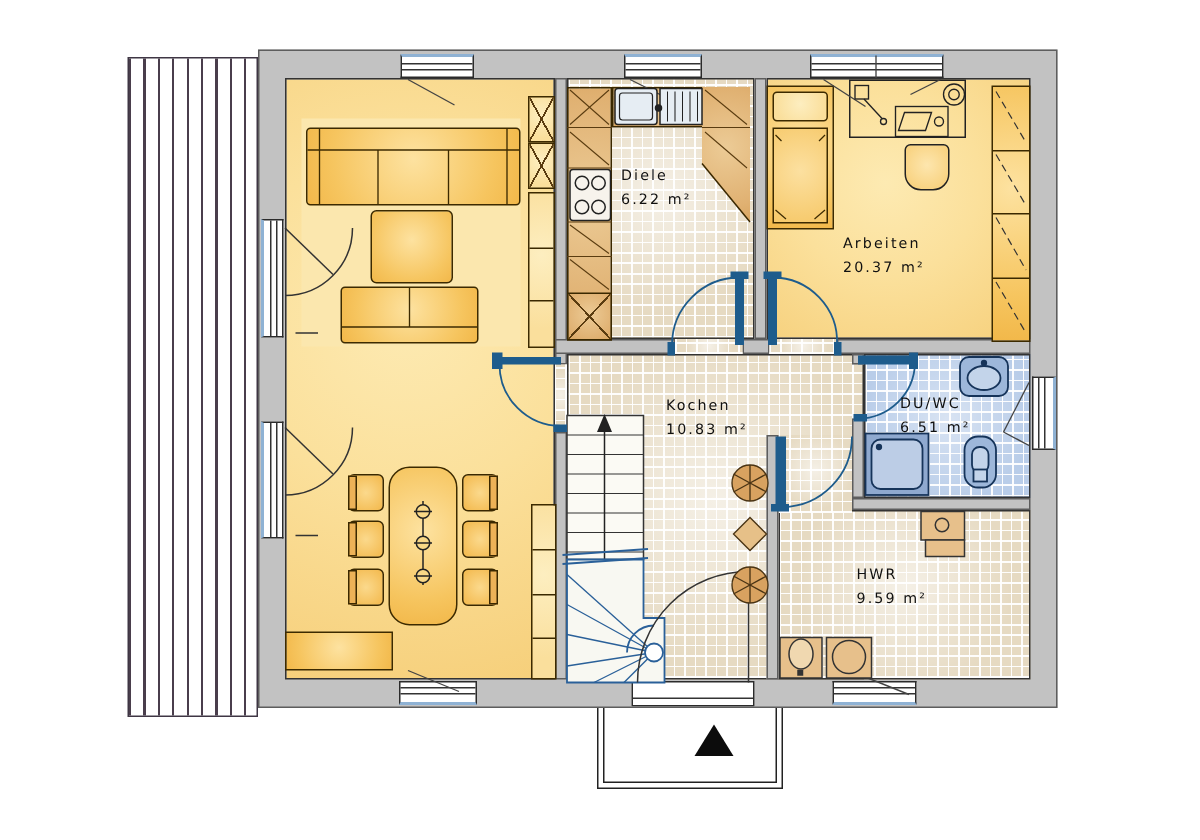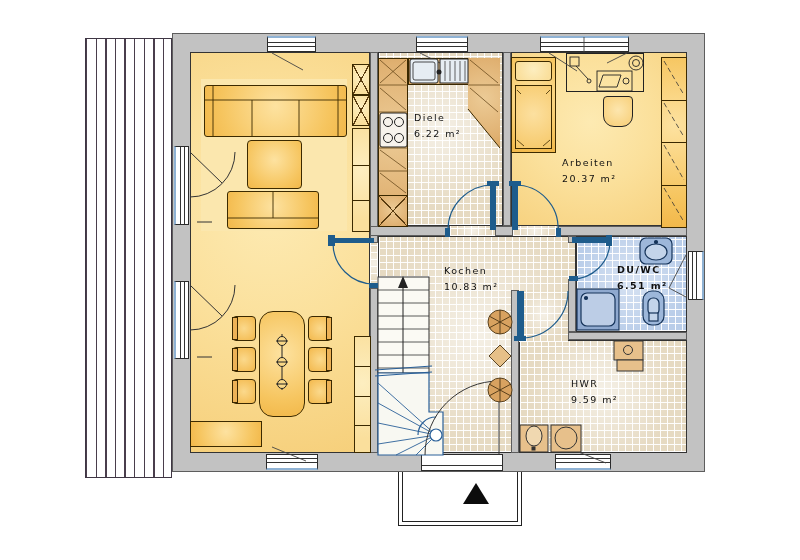--- a/index.html
+++ b/index.html
@@ -388,21 +388,21 @@
     <div>6.22 m²</div>
   </div>
   <div class="abs room-label" style="left:562px;top:155px;">
     <div>Arbeiten</div>
     <div>20.37 m²</div>
   </div>
   <div class="abs room-label" style="left:444px;top:263px;">
     <div>Kochen</div>
     <div>10.83 m²</div>
   </div>
-  <div class="abs room-label" style="left:617px;top:262px;font-weight:bold;">
+  <div class="abs room-label" style="left:600px;top:262px;">
     <div>DU/WC</div>
     <div>6.51 m²</div>
   </div>
   <div class="abs room-label" style="left:571px;top:376px;">
     <div>HWR</div>
     <div>9.59 m²</div>
   </div>
 
 </div>
 

